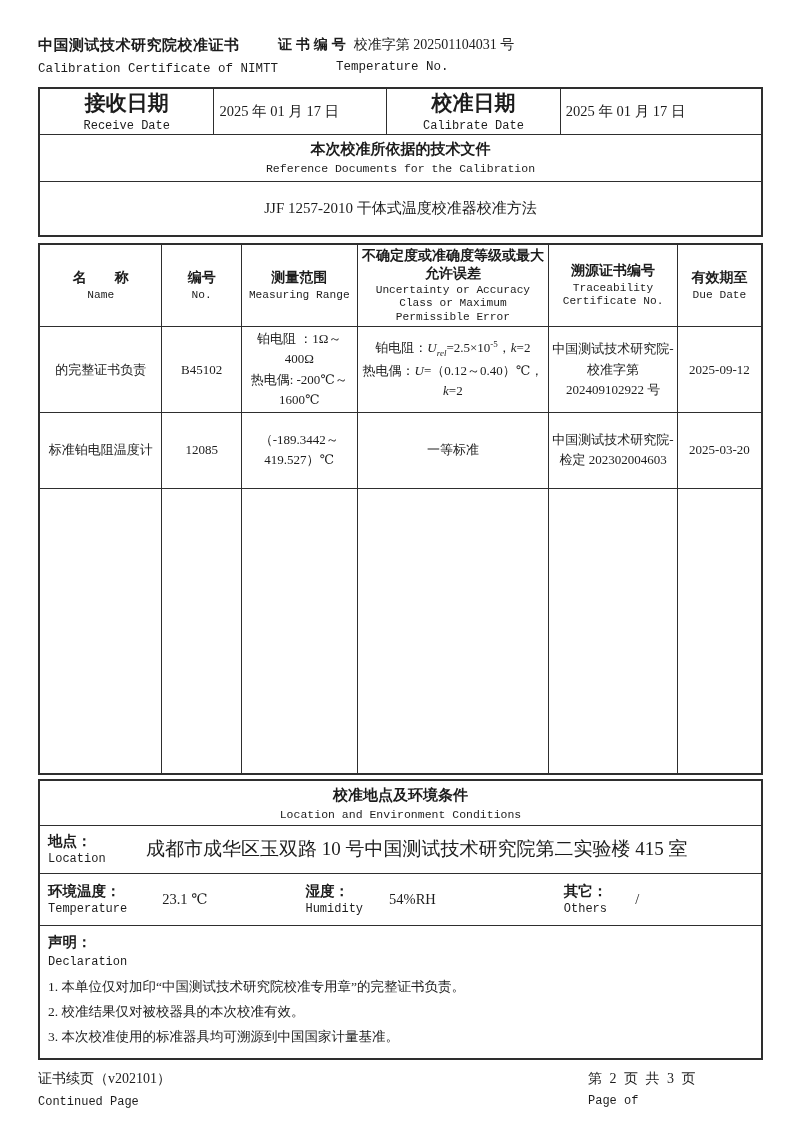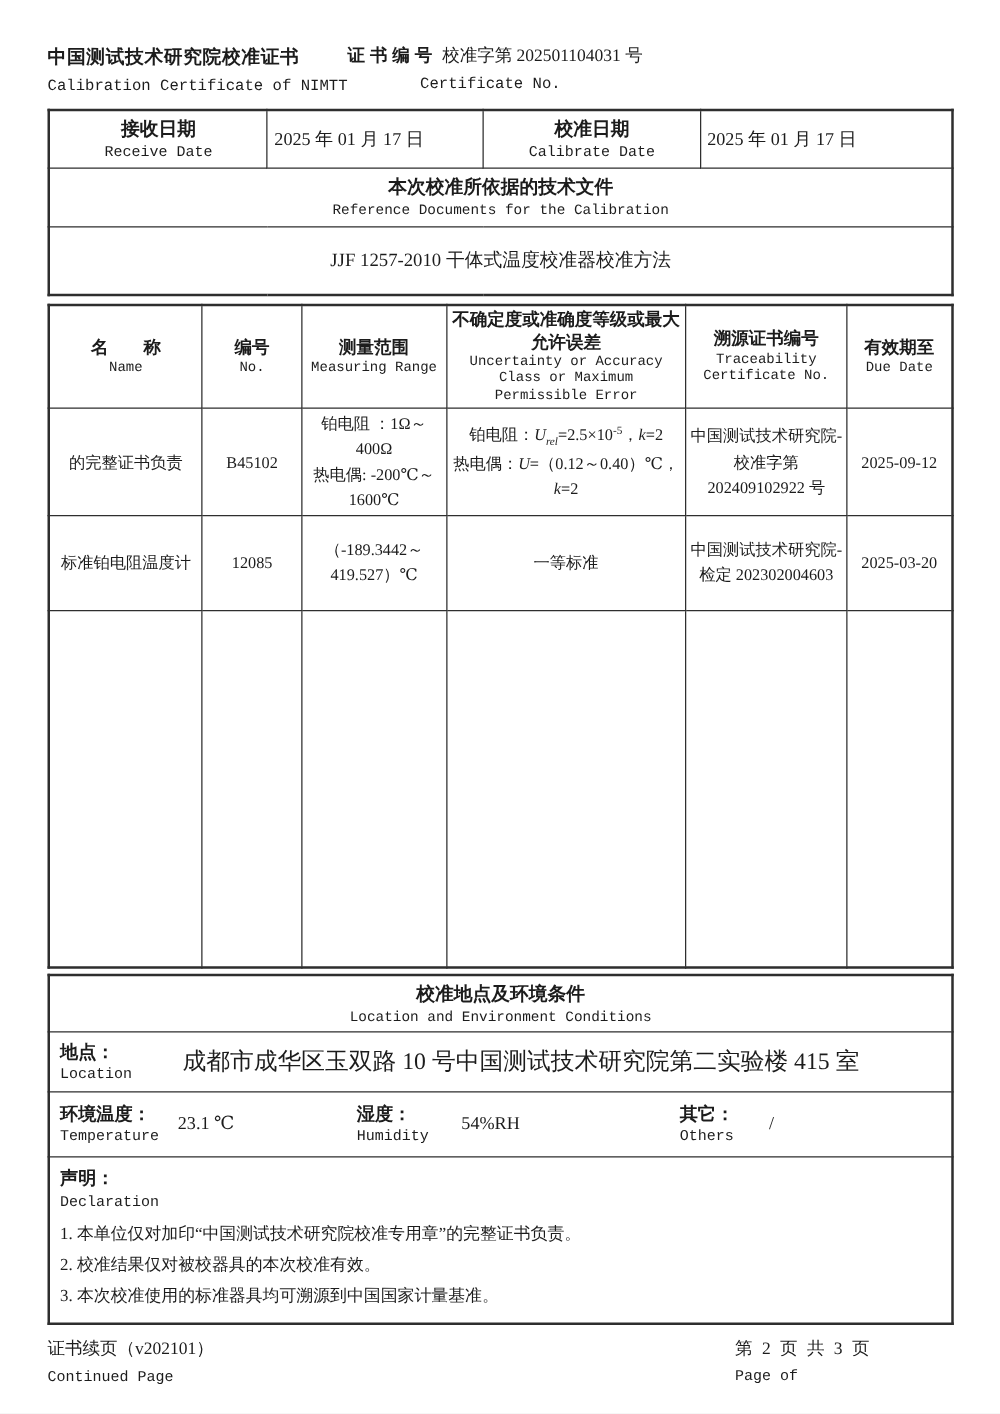--- a/index.html
+++ b/index.html
@@ -32,21 +32,21 @@
   table.tbl { width: 725px; border-collapse: collapse; table-layout: fixed; }
   table.tbl td { border: 1px solid #2e2e2e; vertical-align: middle; }
   table.tbl { border: 2px solid #2e2e2e; }
 
   .section-title-cn { font-size: 15px; text-align: center; }
   .section-title-en { font-size: 11.5px; text-align: center; margin-top: 3px; }
 
   
   .dates-row td { height: 46px; }
   .lbl-cell { text-align: center; }
-  .lbl-cn { font-size: 15px; }
+  .lbl-cn { font-size: 21px; }
   .lbl-en { font-size: 12px; margin-top: 2px; }
   .date-val { font-size: 14.5px; padding-left: 5px; }
   .ref-title-row td { height: 47px; }
   .ref-content-row td { height: 55px; text-align: center; font-size: 15px; }
 
   
   .std-title-row td { height: 48px; }
   .std-head-row td { height: 64px; text-align: center; padding: 2px; }
   .std-head-cn { font-size: 14px; line-height: 1.25; }
   .std-head-en { font-size: 11.2px; line-height: 1.2; margin-top: 2px; }
@@ -62,21 +62,21 @@
   .loc-title-row td { height: 45px; }
   .loc-row td { height: 48px; padding-left: 8px; }
   .loc-flex { display: flex; align-items: center; }
   .loc-label { width: 98px; flex: 0 0 auto; }
   .small-lbl-cn { font-size: 14.5px; }
   .small-lbl-en { font-size: 12px; margin-top: 1px; }
   .loc-value { font-size: 19px; }
   .env-row td { height: 52px; padding-left: 8px; }
   .env-flex { display: flex; align-items: center; }
   .env-val { font-size: 14.5px; }
-  .env-val.temp { margin-left: 15px; }
+  .env-val.temp { margin-left: 35px; }
   .env-lbl.hum { margin-left: 98px; }
   .env-val.hum { margin-left: 26px; }
   .env-lbl.oth { margin-left: 128px; }
   .env-val.oth { margin-left: 28px; }
   .decl-row td { padding: 7px 5px 8px 8px; vertical-align: top; }
   .decl-title-cn { font-size: 14.5px; }
   .decl-title-en { font-size: 12px; margin-top: 3px; }
   .decl-items { margin-top: 6px; }
   .decl-item { font-size: 13.5px; line-height: 1.85; }
 
@@ -95,21 +95,21 @@
 
   <div class="doc-header">
     <div>
       <div class="doc-title-cn cn-h">中国测试技术研究院校准证书</div>
       <div class="doc-title-en en">Calibration Certificate of NIMTT</div>
     </div>
     <div class="doc-header-right">
       <div class="cert-no-line">
         <span class="cert-no-label">证 书 编 号</span><span class="val">校准字第 202501104031 号</span>
       </div>
-      <div class="cert-no-en en">Certificate No.</div>
+      <div class="cert-no-en en">Temperature No.</div>
     </div>
   </div>
 
   <table class="tbl" style="margin-top:5px;">
     <colgroup>
         <col style="width:24.2%">
         <col style="width:23.9%">
         <col style="width:24%">
         <col style="width:27.9%">
       </colgroup>

